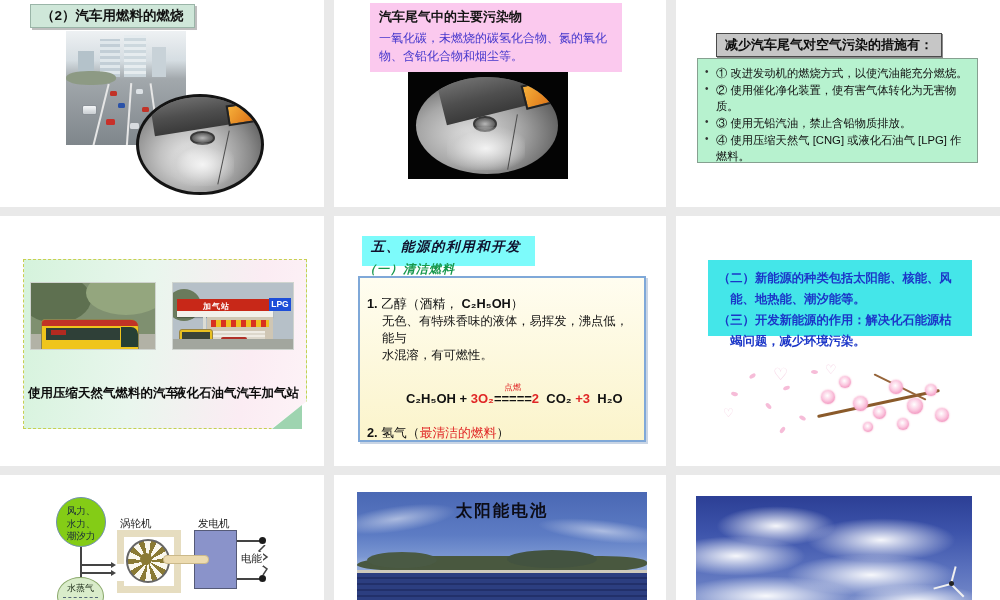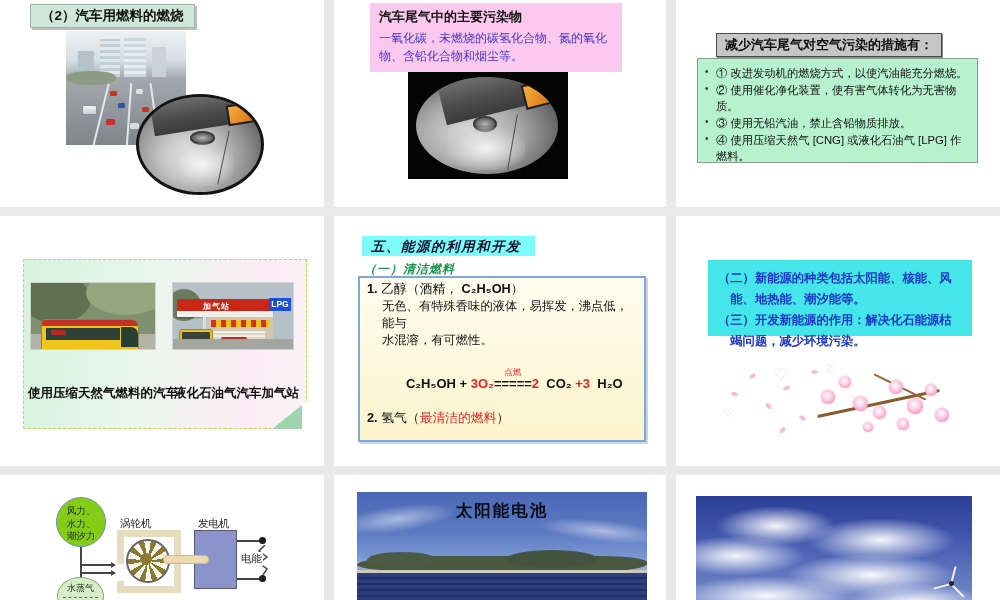--- a/index.html
+++ b/index.html
@@ -58,27 +58,27 @@
               background:linear-gradient(100deg,#d5f3dc 0%, #e9f6ed 42%, #fbecf3 78%, #fdf3f7 100%); }
   .s4-photo { position:absolute; top:22px; height:68px; overflow:hidden; border:1px solid #cfd4cf; }
   .s4-cap { position:absolute; top:125px; font-weight:bold; font-size:12.5px; color:#0c0c0c; }
   .blob { position:absolute; border-radius:50%; }
   .fold-cut { position:absolute; right:-1px; bottom:-1px; width:0; height:0;
               border-left:36px solid transparent; border-bottom:28px solid #ffffff; }
   .fold-tri { position:absolute; right:4px; bottom:-1px; width:0; height:0;
               border-left:30px solid transparent; border-bottom:24px solid #9ed4b0; }
 
   
-  .s5-title { left:28px; top:20px; padding:2px 14px 0 9px; background:#7dfbfb;
+  .s5-title { left:28px; top:20px; padding:2px 14px 10px 9px; background:#7dfbfb;
               font-weight:bold; font-style:italic; font-size:13.5px; letter-spacing:1.5px; color:#10102c; }
   .s5-sub { left:30px; top:45px; color:#16984c; font-weight:bold; font-style:italic;
             font-size:12px; letter-spacing:1px; }
   .s5-box { left:24px; top:60px; width:288px; height:166px; overflow:hidden;
             background:linear-gradient(180deg,#fffdf0,#fbf4cb); border:2px solid #7fa8d8;
-            box-shadow:2px 2px 0 rgba(120,150,190,.4); padding:3px 7px; font-size:12.3px; color:#111; }
+            box-shadow:2px 2px 0 rgba(120,150,190,.4); padding:18px 7px; font-size:12.3px; color:#111; }
   .s5-l1 { font-size:12.8px; }
   .bold { font-weight:bold; }
   .s5-desc { margin-left:15px; line-height:1.38; }
   .eqline { font-weight:bold; font-size:13px; white-space:pre; margin-top:12px; margin-bottom:2px; }
   .eq1 { margin-left:10px; }
   .eq2 { margin-left:28px; }
   .eqwrap { position:relative; display:inline-block; }
   .cond { position:absolute; left:50%; top:-9px; transform:translateX(-50%);
           font-size:8.5px; font-weight:normal; white-space:nowrap; }
   .s5-l2 { margin-top:4px; font-size:12.8px; }

